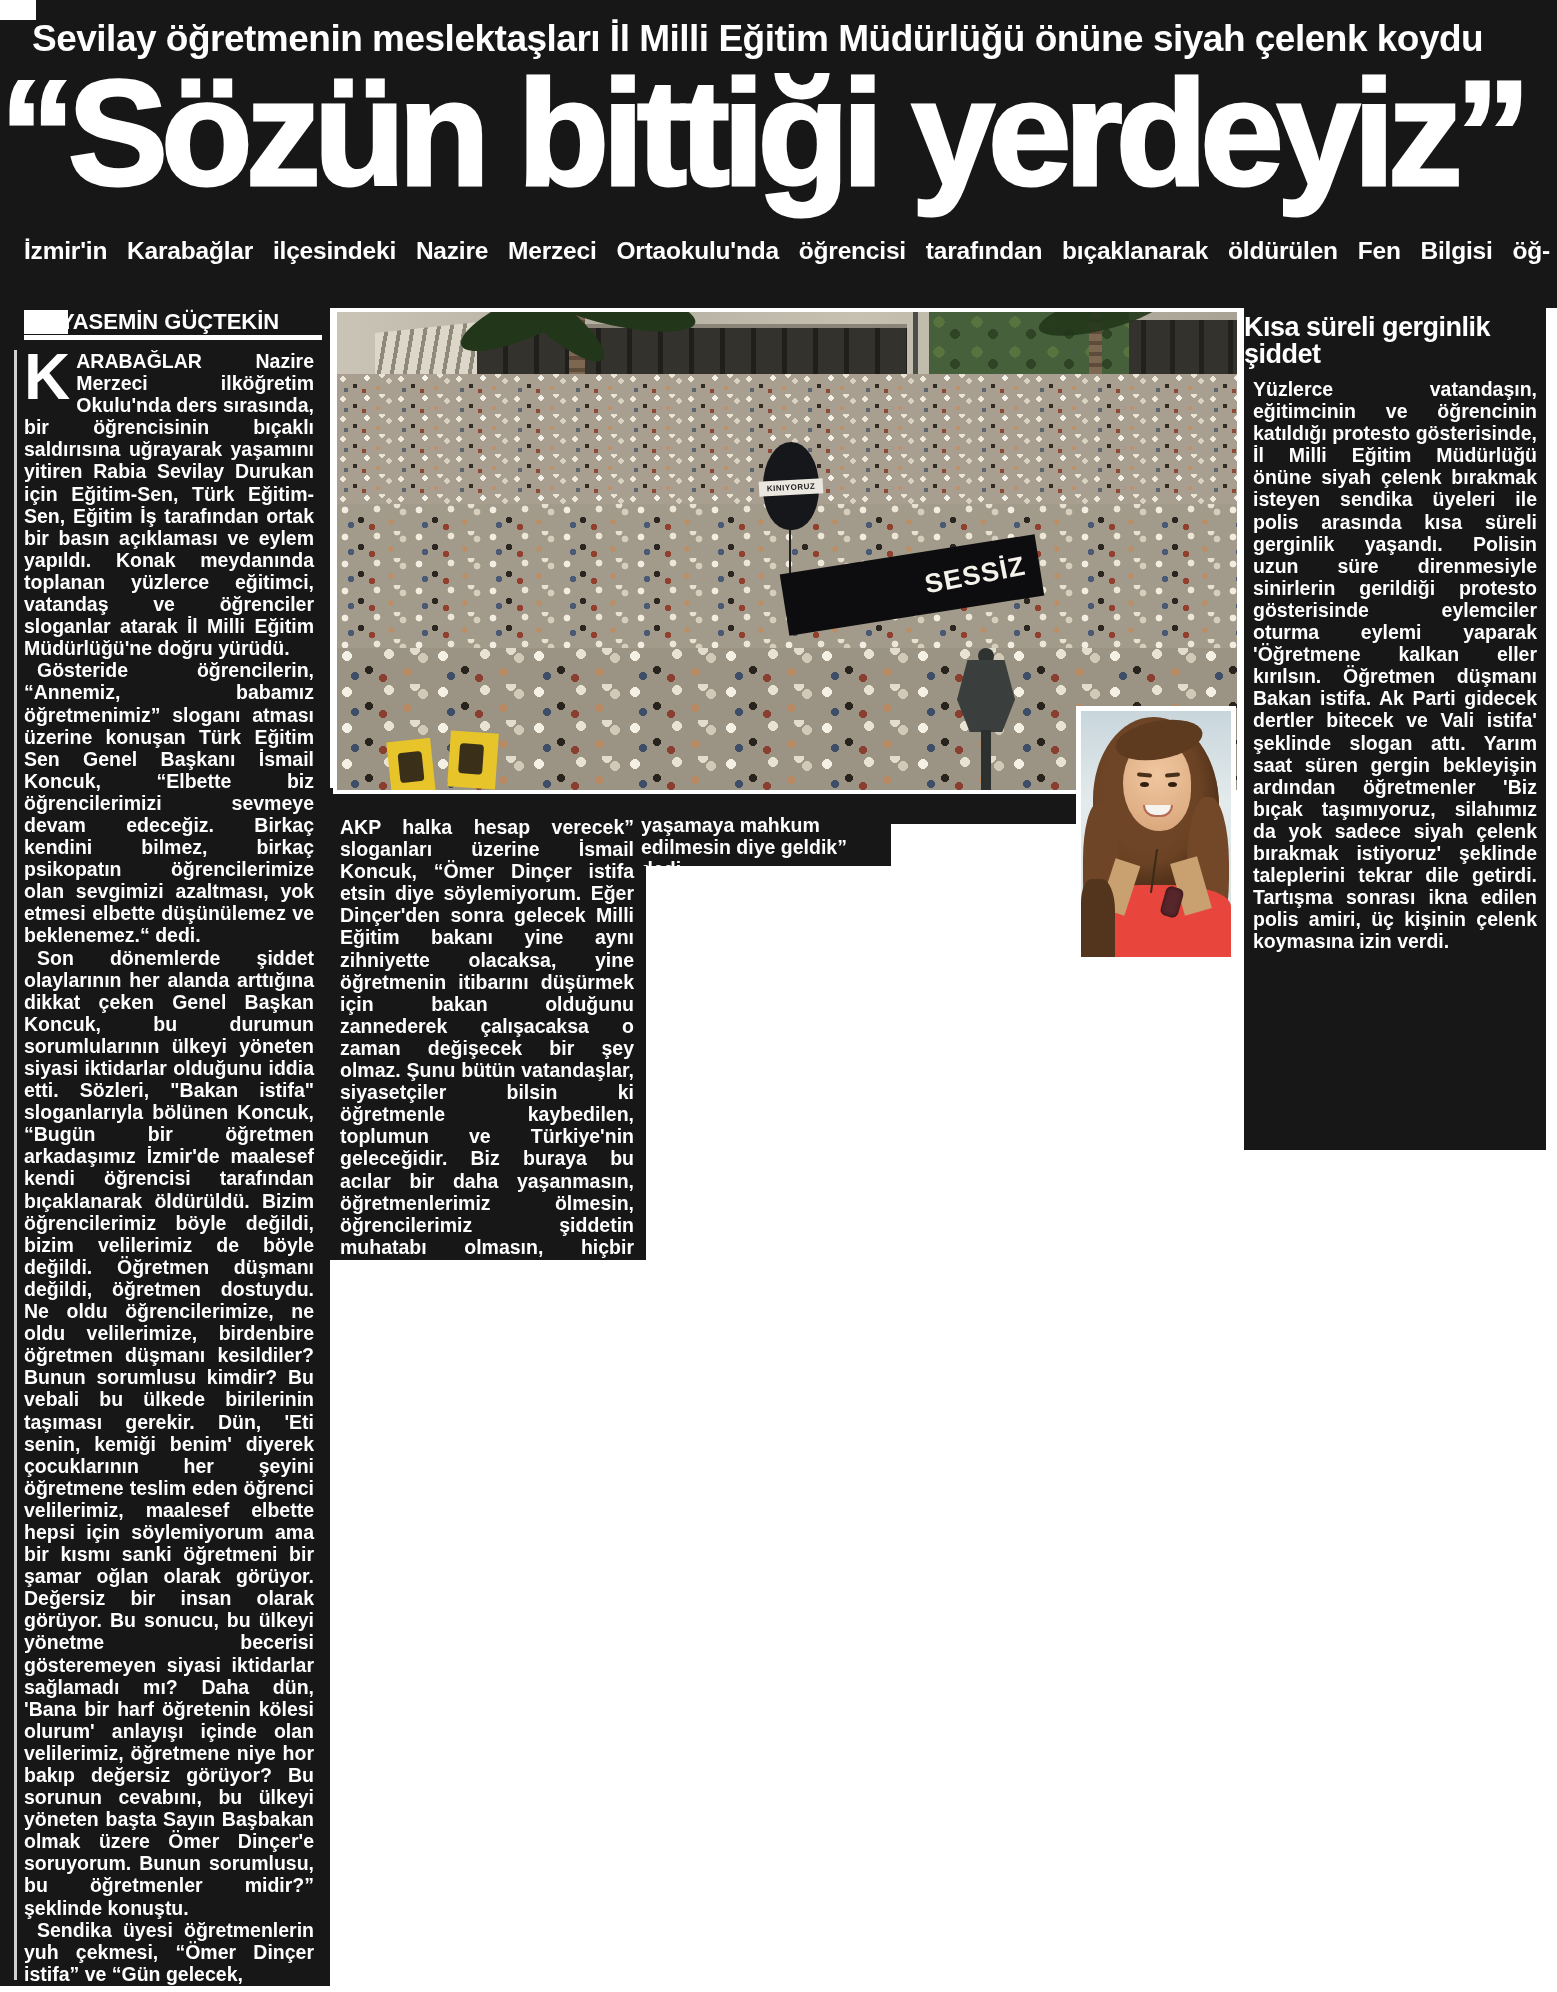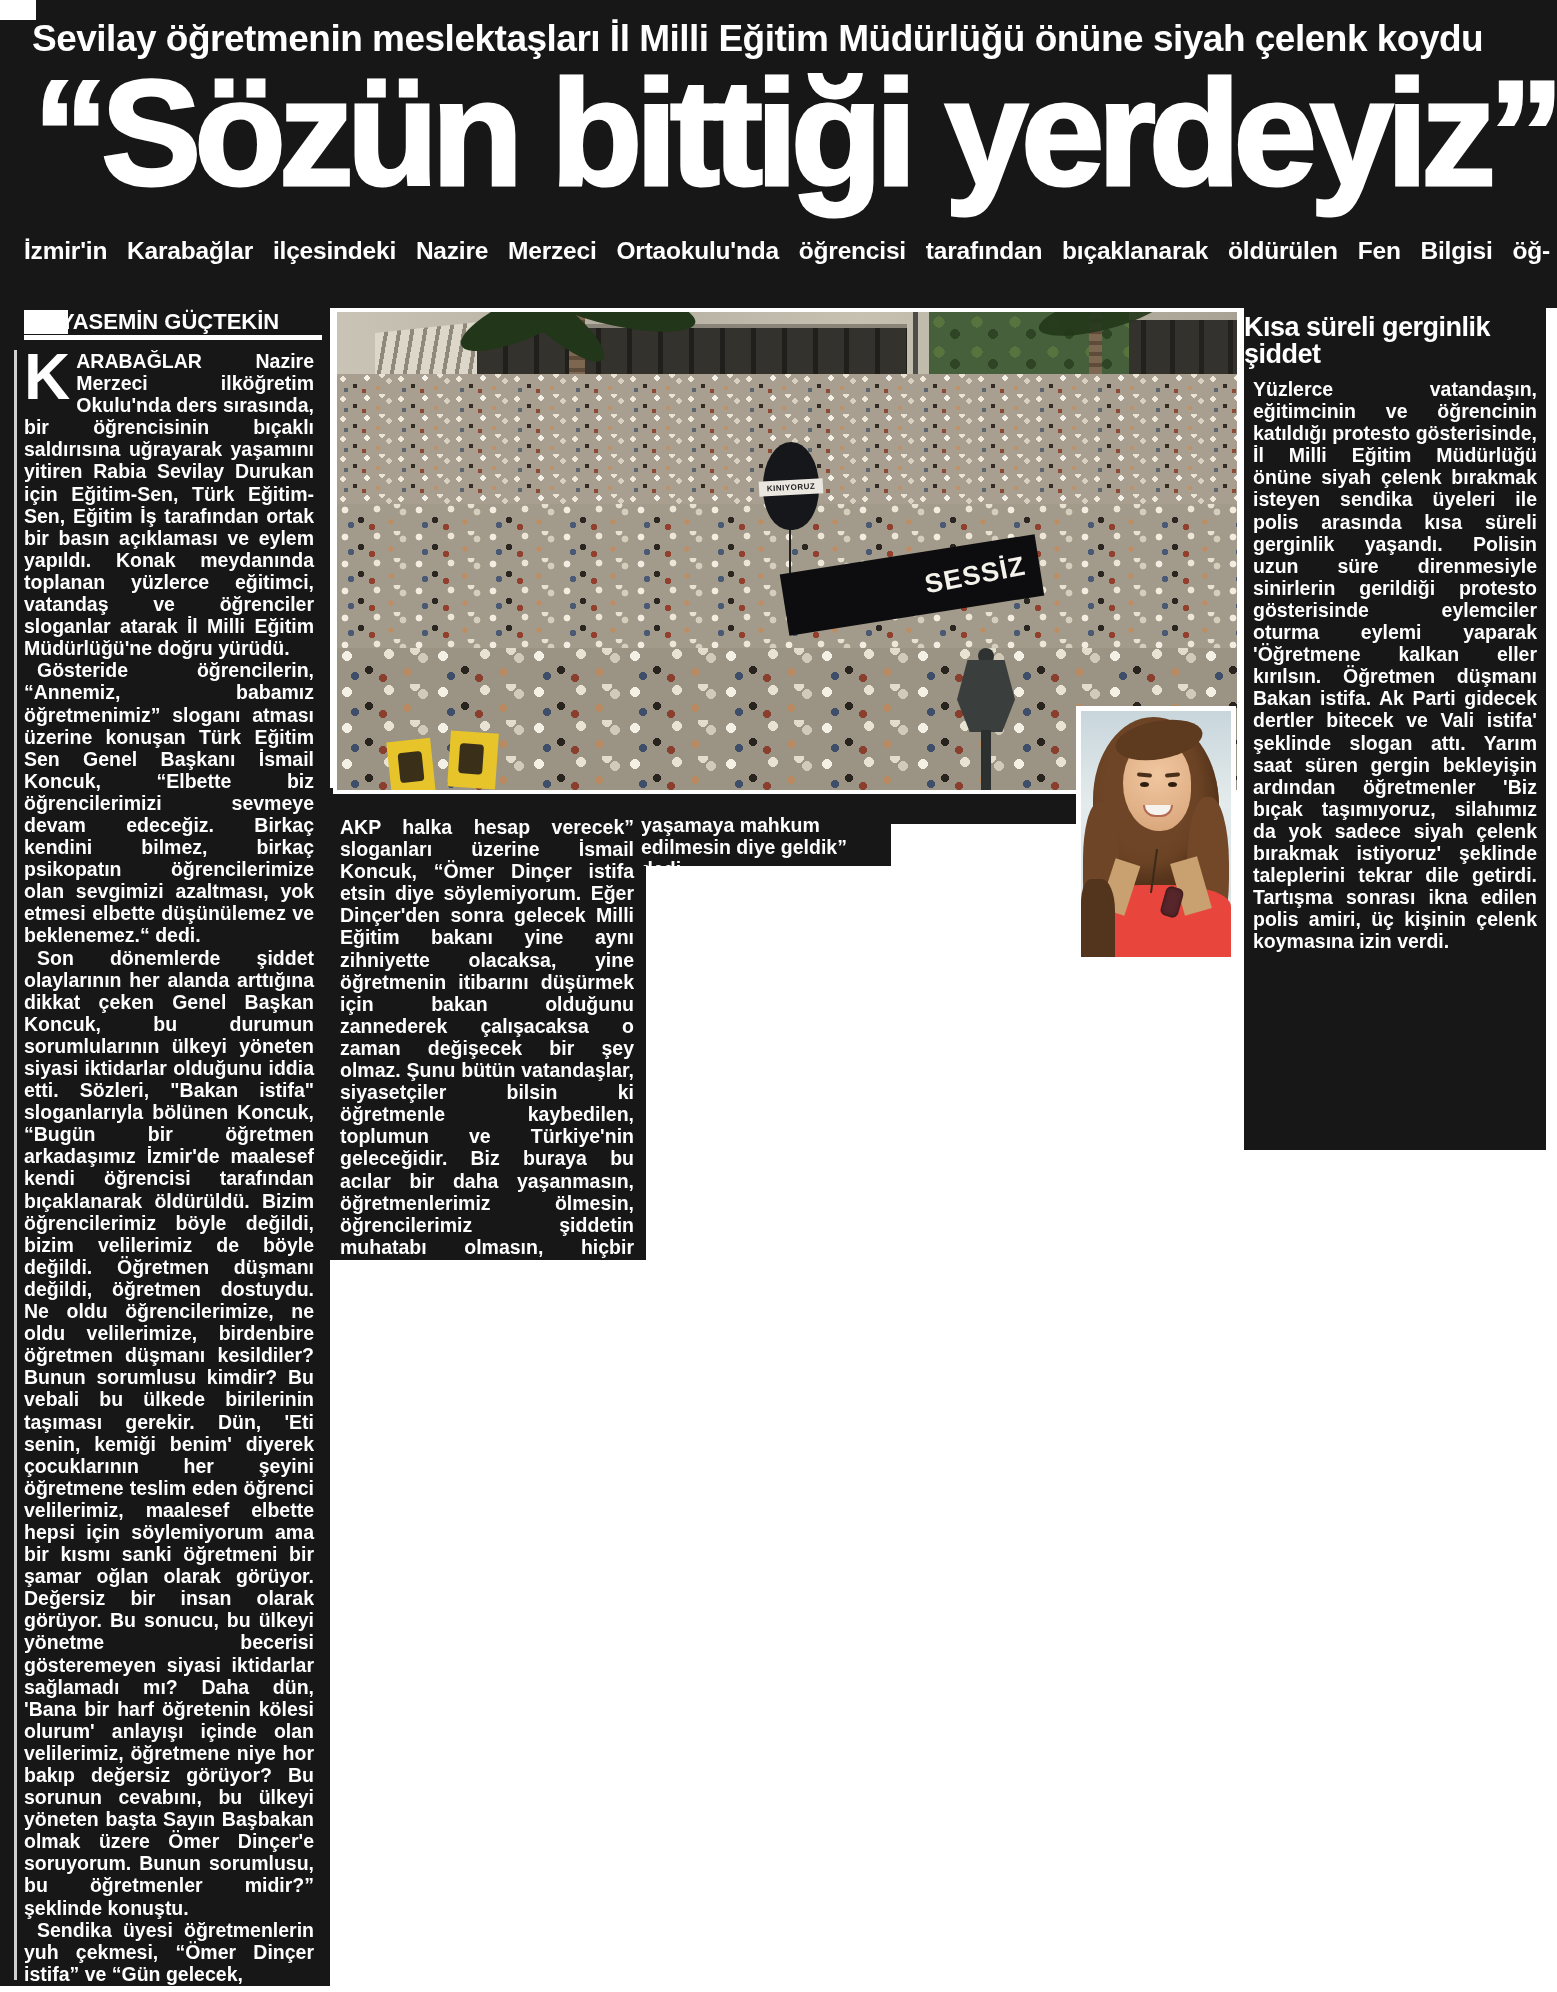--- a/index.html
+++ b/index.html
@@ -8,21 +8,21 @@
     background:#ffffff;
     font-family:"Liberation Sans","DejaVu Sans",sans-serif;
     -webkit-font-smoothing:antialiased;
   }
   .abs{position:absolute;}
   .wtxt{color:#fff;font-weight:bold;}
 
   
   .header{left:0;top:0;width:1557px;height:308px;background:#171717;}
   .kicker{left:32px;top:18px;width:1528px;font-size:37px;letter-spacing:-0.5px;white-space:nowrap;}
-  .headline{left:0;top:58px;width:1557px;text-align:right;font-size:150px;line-height:1;
+  .headline{left:0;top:58px;width:1557px;text-align:left;font-size:150px;line-height:1;
     letter-spacing:-7px;-webkit-text-stroke:3px #fff;}
   .deck{left:16px;width:1526px;font-size:24.5px;line-height:30px;letter-spacing:-0.2px;
     text-align:justify;text-align-last:justify;white-space:nowrap;margin-left:8px;}
   .deck1{top:236px;} .deck2{top:266px;}
   .corner-notch{left:0;top:0;width:36px;height:20px;background:#fff;}
 
   
   .left-col{left:0;top:308px;width:330px;height:1678px;background:#171717;overflow:hidden;}
   .scanline{left:14px;top:350px;width:3px;height:1630px;background:#f2f2ee;opacity:.85;}
   .byline-box{left:24px;top:2px;width:44px;height:24px;background:#fff;position:absolute;}

